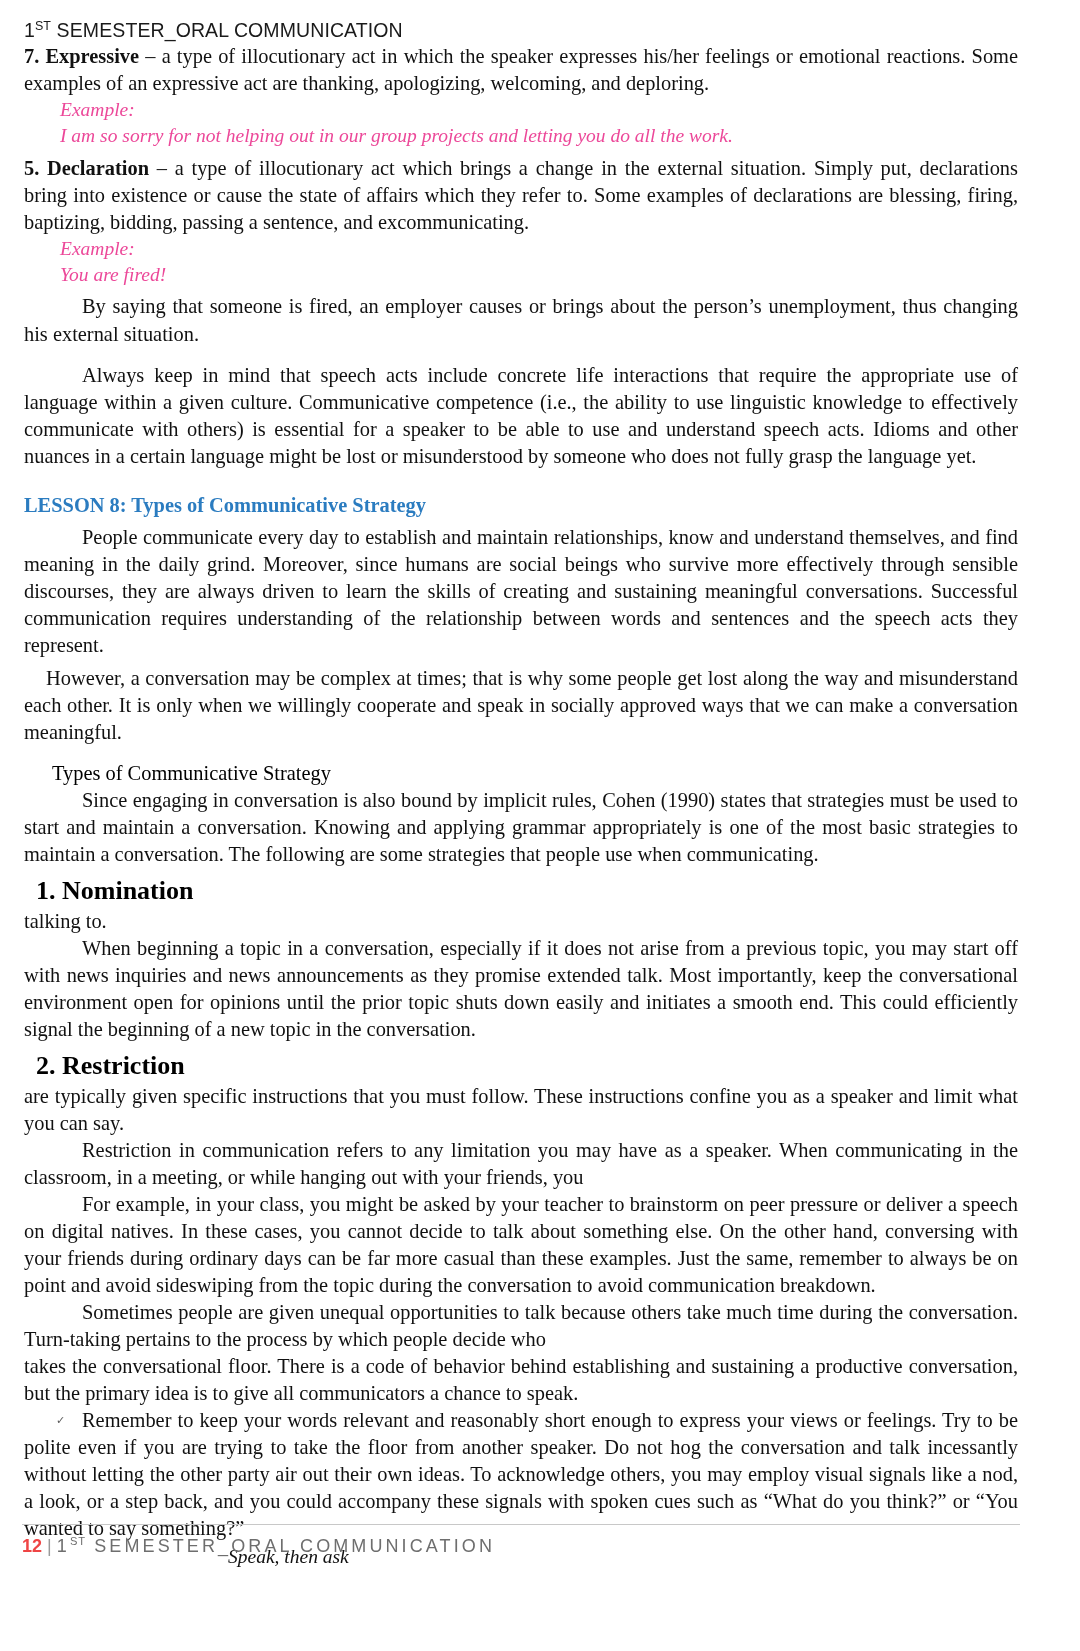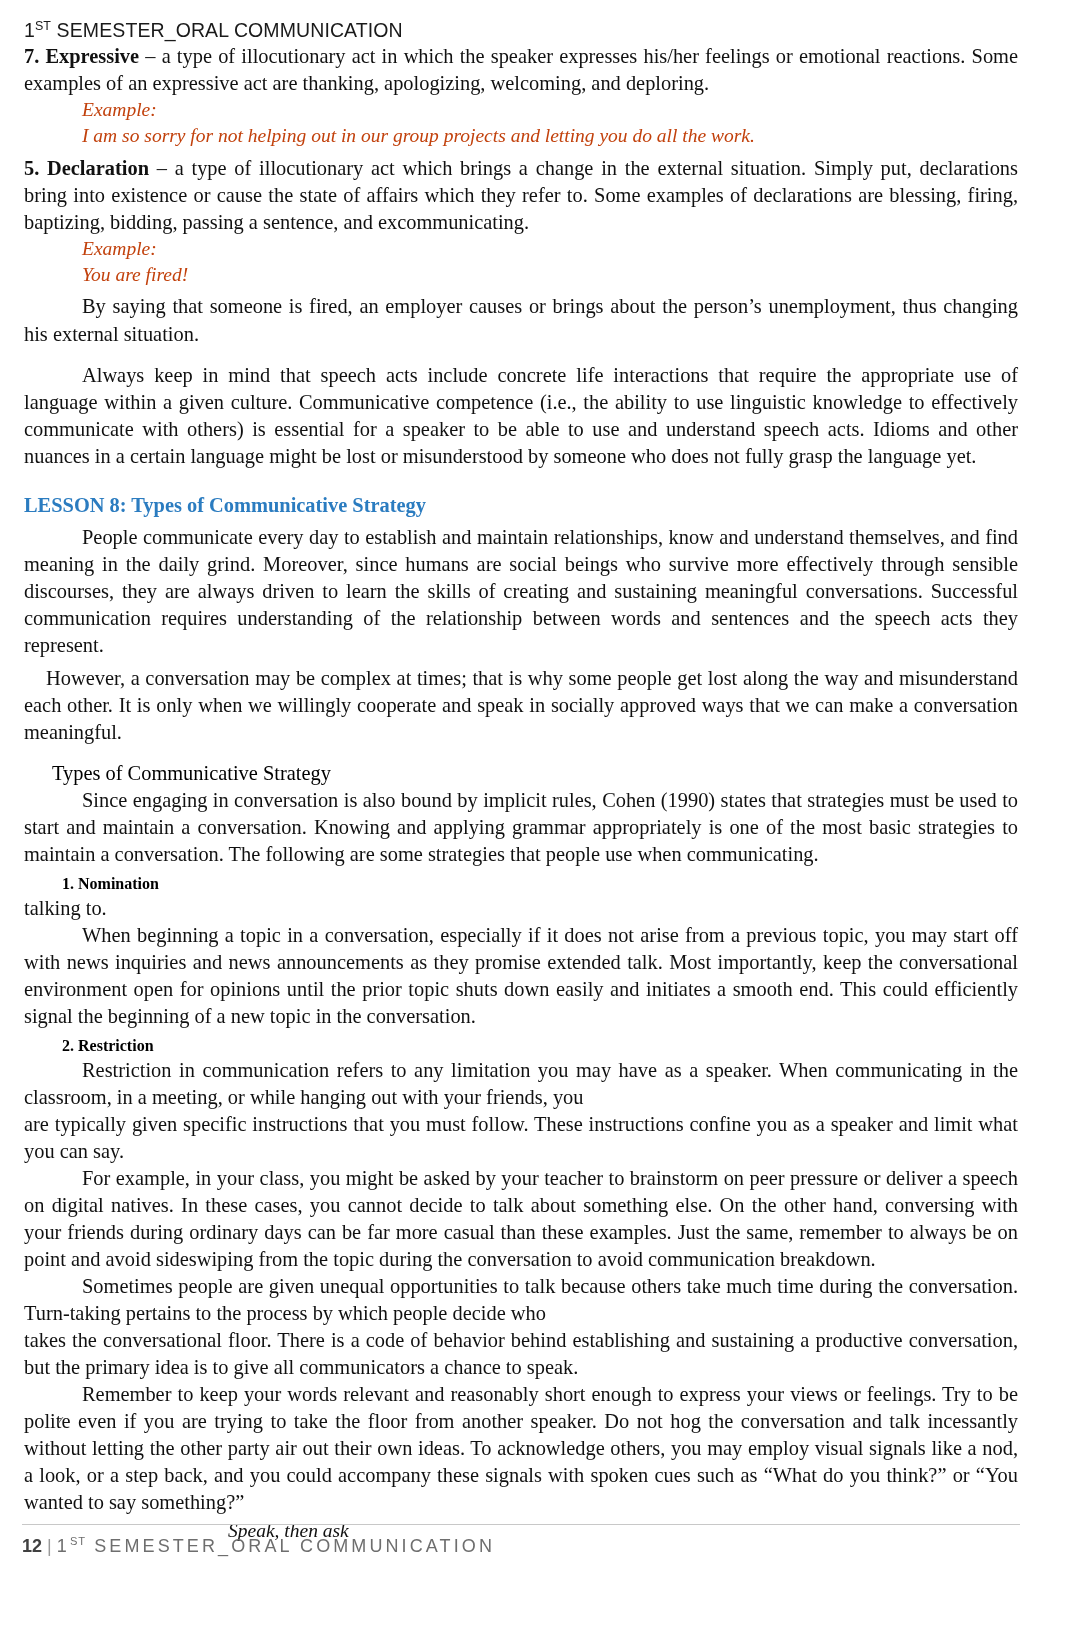--- a/index.html
+++ b/index.html
@@ -55,22 +55,22 @@
     text-indent: 58px;
   }
   .gap-sm { margin-top: 6px; }
   .gap-md { margin-top: 14px; }
   .gap-lg { margin-top: 22px; }
 
   b, .bold { font-weight: bold; }
 
   
   .example-block {
-    margin-left: 60px;
-    color: #c2410c;
+    margin-left: 38px;
+    color: #ec4899;
     font-style: italic;
     font-size: 19.5px;
     line-height: 1.32;
   }
   .example-label {
     font-style: italic;
   }
 
   
   .lesson-heading {
@@ -83,23 +83,23 @@
 
   
   .sub-heading {
     font-weight: normal;
     font-size: 20.4px;
     line-height: 1.3;
     margin-left: 30px;
   }
   .num-heading {
     font-weight: bold;
-    font-size: 16px;
+    font-size: 26px;
     line-height: 1.3;
-    margin-left: 40px;
+    margin-left: 14px;
   }
 
   .strategies-label {
     margin-left: 80px;
     font-size: 20.4px;
     line-height: 1.33;
   }
 
   
   ul.bullets {
@@ -140,21 +140,21 @@
   }
   .footer-text {
     font-family: "Liberation Sans", "DejaVu Sans", sans-serif;
     font-size: 18px;
     color: #6e6e6e;
     letter-spacing: 3.1px;
     white-space: nowrap;
   }
   .footer-page {
     font-weight: bold;
-    color: #404040;
+    color: #ef4444;
     letter-spacing: 0;
   }
   .footer-sep {
     color: #9a9a9a;
     letter-spacing: 0;
   }
   .footer-text sup {
     font-size: 0.62em;
     vertical-align: super;
     line-height: 0;
@@ -195,22 +195,22 @@
   <p class="body-text gap-sm" style="text-indent:22px;">However, a conversation may be complex at times; that is why some people get lost along the way and misunderstand each other. It is only when we willingly cooperate and speak in socially approved ways that we can make a conversation meaningful.</p>
 
   <p class="sub-heading gap-md">Types of Communicative Strategy</p>
   <p class="body-text indent">Since engaging in conversation is also bound by implicit rules, Cohen (1990) states that strategies must be used to start and maintain a conversation. Knowing and applying grammar appropriately is one of the most basic strategies to maintain a conversation. The following are some strategies that people use when communicating.</p>
 
   <p class="num-heading gap-sm">1. Nomination</p>
   <p class="body-text">talking to.</p>
   <p class="body-text indent">When beginning a topic in a conversation, especially if it does not arise from a previous topic, you may start off with news inquiries and news announcements as they promise extended talk. Most importantly, keep the conversational environment open for opinions until the prior topic shuts down easily and initiates a smooth end. This could efficiently signal the beginning of a new topic in the conversation.</p>
 
   <p class="num-heading gap-sm">2. Restriction</p>
+  <p class="body-text">are typically given specific instructions that you must follow. These instructions confine you as a speaker and limit what you can say.</p>
   <p class="body-text indent">Restriction in communication refers to any limitation you may have as a speaker. When communicating in the classroom, in a meeting, or while hanging out with your friends, you</p>
-  <p class="body-text">are typically given specific instructions that you must follow. These instructions confine you as a speaker and limit what you can say.</p>
   <p class="body-text indent">For example, in your class, you might be asked by your teacher to brainstorm on peer pressure or deliver a speech on digital natives. In these cases, you cannot decide to talk about something else. On the other hand, conversing with your friends during ordinary days can be far more casual than these examples. Just the same, remember to always be on point and avoid sideswiping from the topic during the conversation to avoid communication breakdown.</p>
 
   <p class="body-text indent">Sometimes people are given unequal opportunities to talk because others take much time during the conversation. Turn-taking pertains to the process by which people decide who</p>
   <p class="body-text">takes the conversational floor. There is a code of behavior behind establishing and sustaining a productive conversation, but the primary idea is to give all communicators a chance to speak.</p>
   <p class="body-text indent">Remember to keep your words relevant and reasonably short enough to express your views or feelings. Try to be polite even if you are trying to take the floor from another speaker. Do not hog the conversation and talk incessantly without letting the other party air out their own ideas. To acknowledge others, you may employ visual signals like a nod, a look, or a step back, and you could accompany these signals with spoken cues such as “What do you think?” or “You wanted to say something?”</p>
 
 
   <ul class="bullets">
     <li><span>Speak, then ask</span></li>
 

